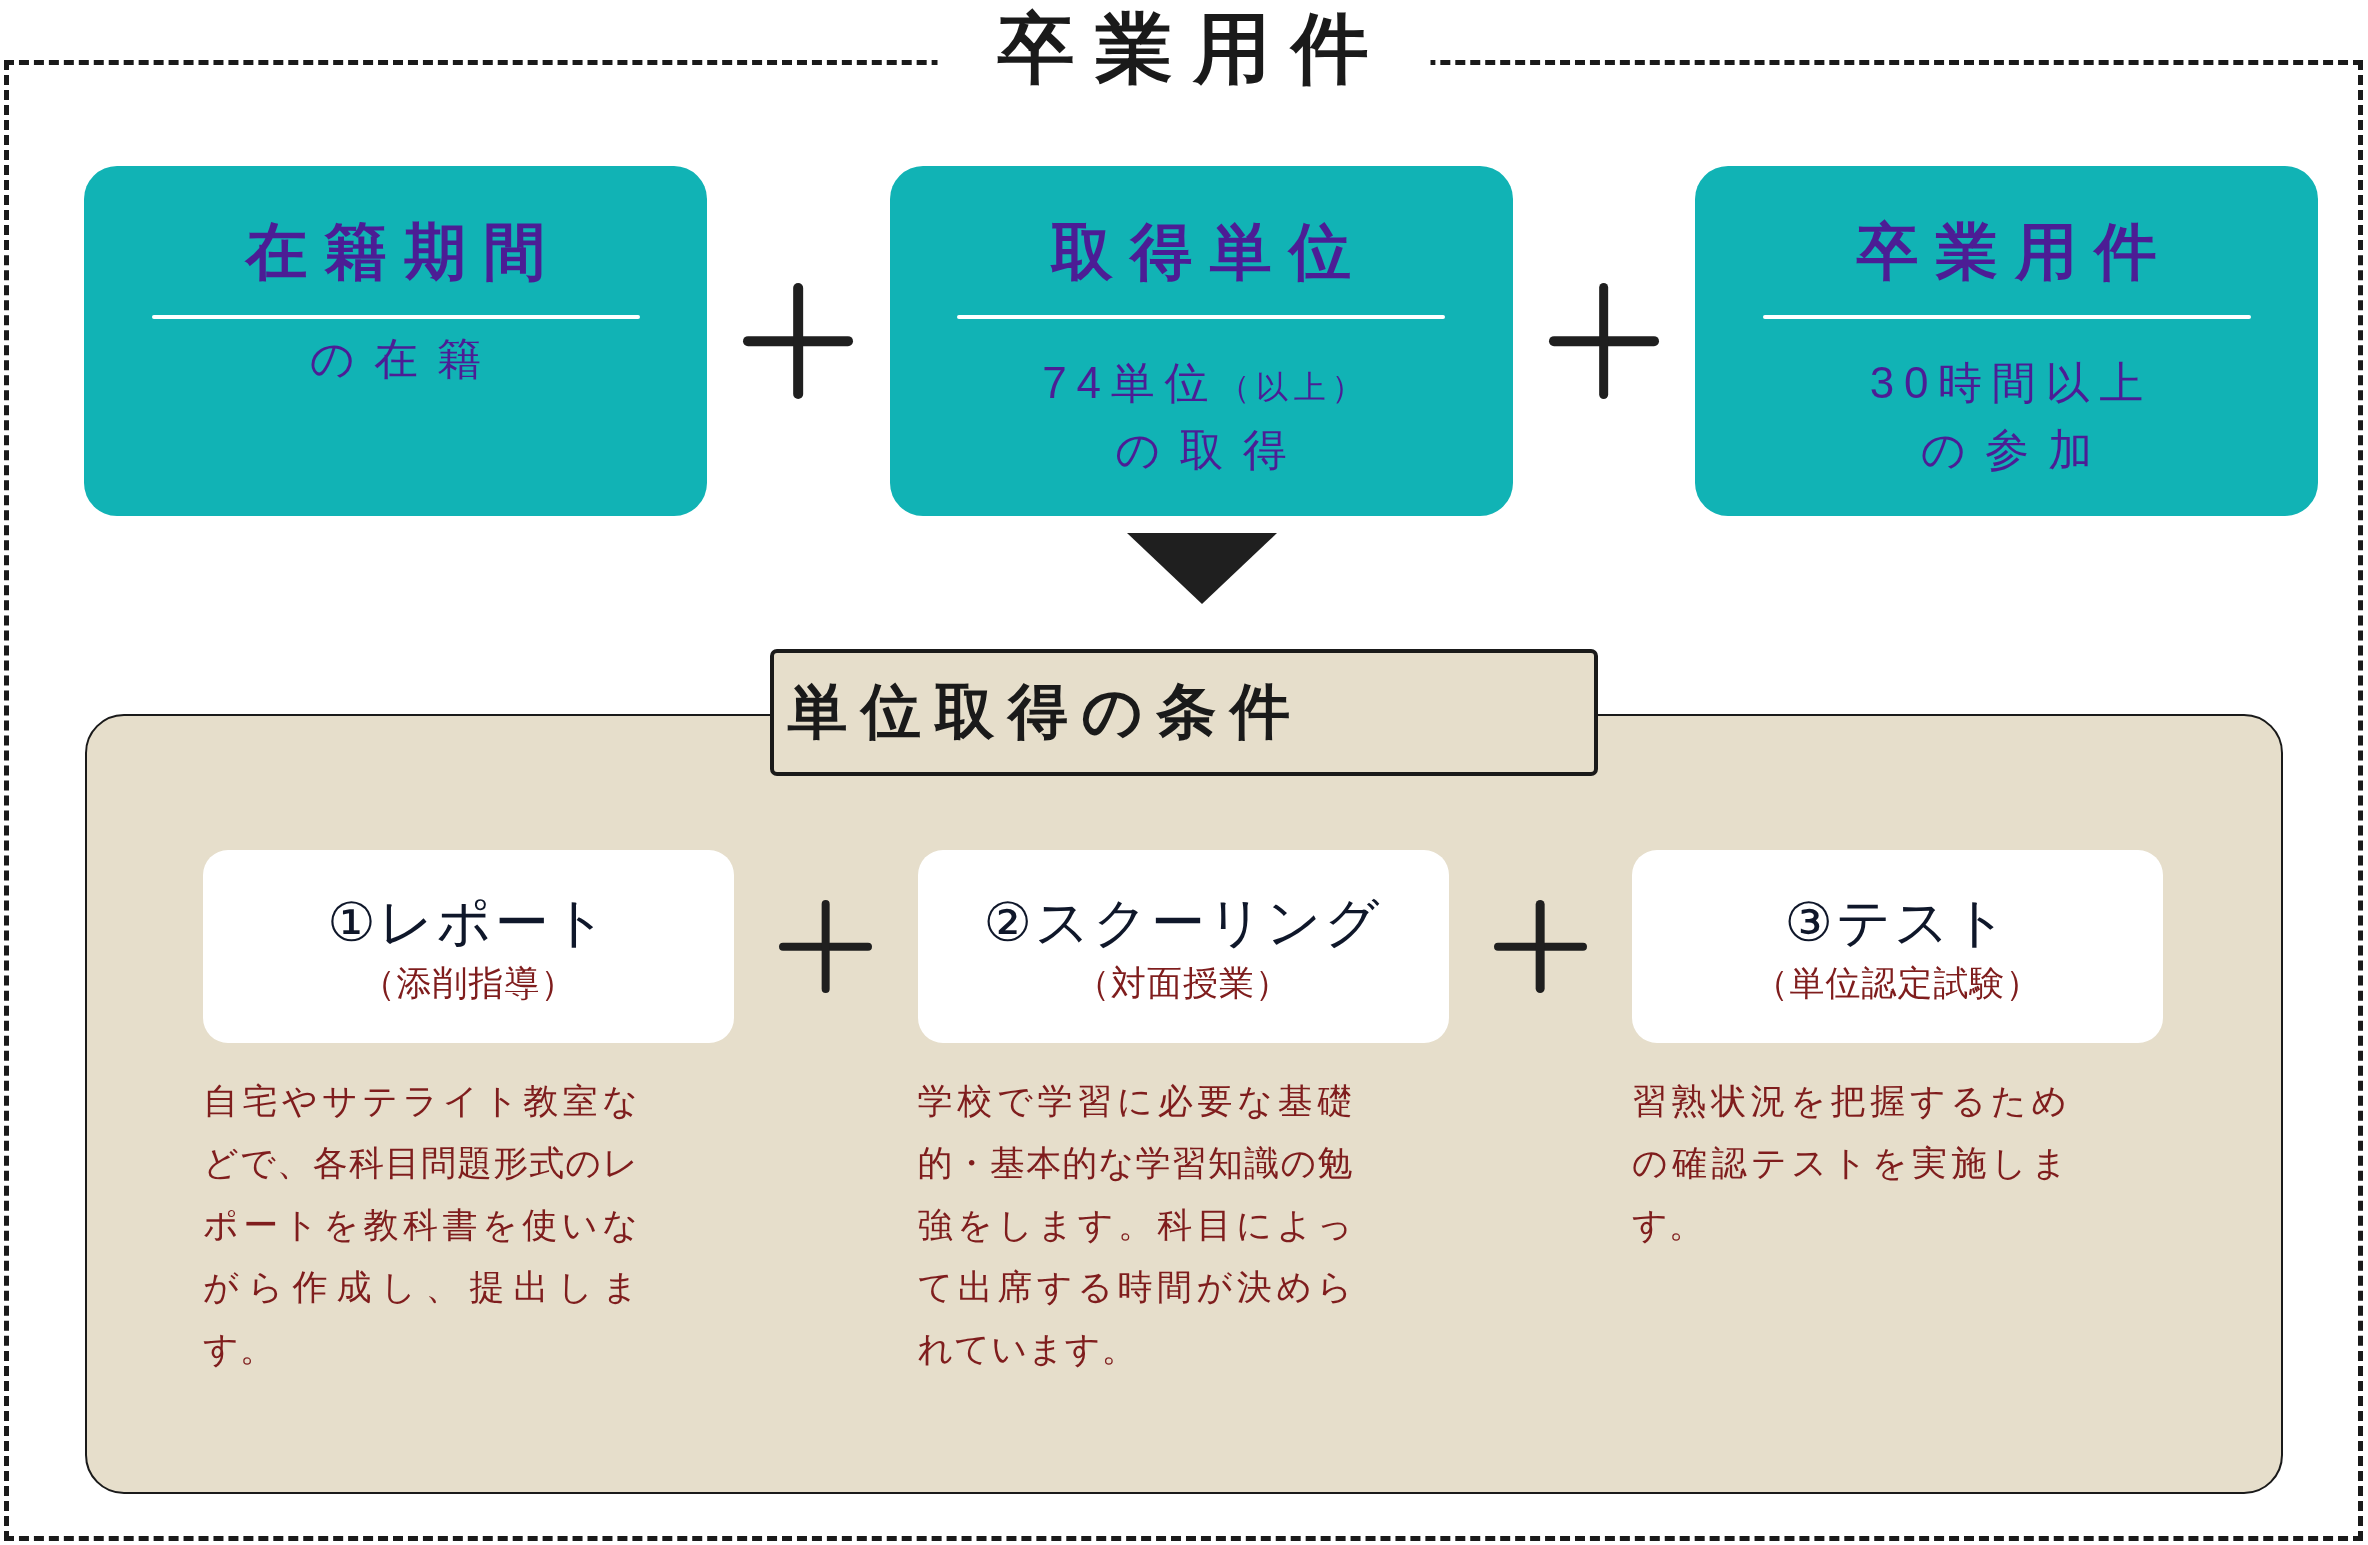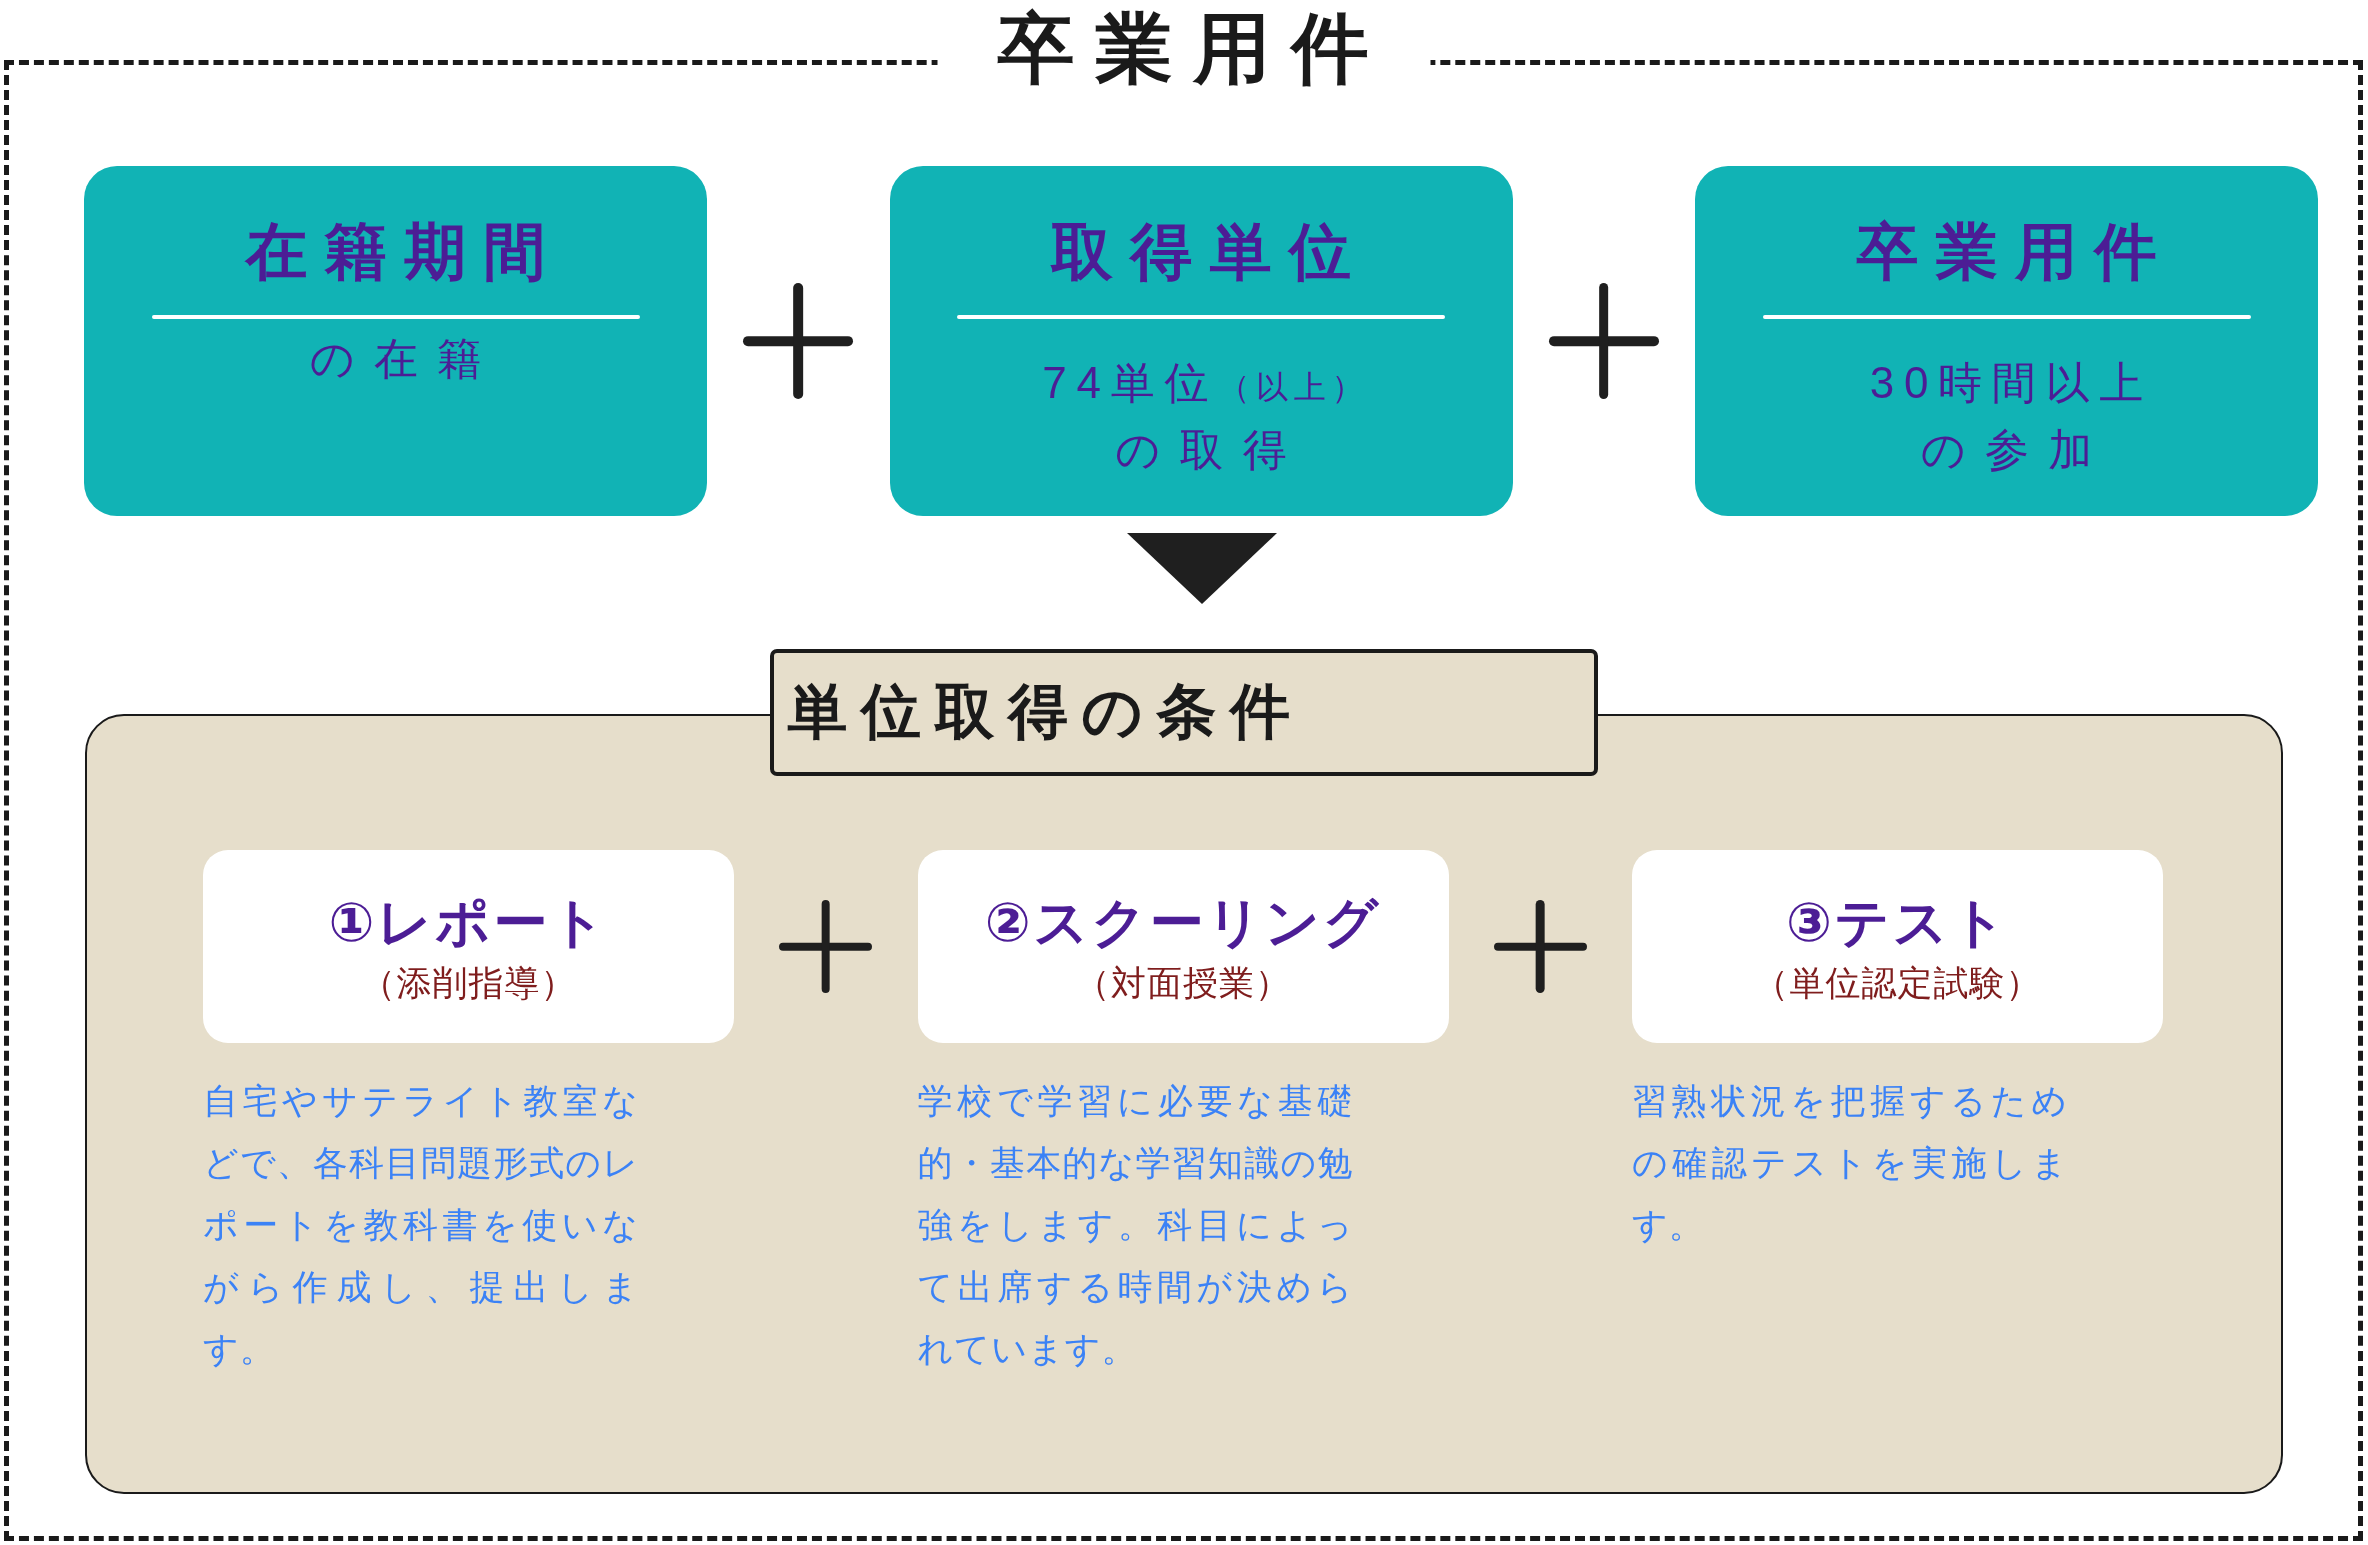--- a/index.html
+++ b/index.html
@@ -180,24 +180,24 @@
     flex-direction: column;
     justify-content: center;
     align-items: center;
     text-align: center;
     padding-top: 5.8px;
     box-sizing: border-box;
   }
   .cond-title {
     margin: 0;
     font-size: 54px;
-    font-weight: 700;
+    font-weight: 400;
     letter-spacing: 2.9px;
     line-height: 60px;
-    color: #4c1d95;
+    color: #0f172a;
   }
   .cond-subtitle {
     margin: 7.7px 0 0 0;
     font-size: 35px;
     font-weight: 400;
     letter-spacing: 1px;
     color: #7f1d1d;
   }
 
   
@@ -211,21 +211,21 @@
     z-index: 3;
   }
   .desc-col { width: 531px; }
   .desc-col p {
     margin: 0;
     width: 436px;
     font-size: 35px;
     font-weight: 400;
     letter-spacing: 1px;
     line-height: 62px;
-    color: #3b82f6;
+    color: #7f1d1d;
     text-align: justify;
     text-align-last: left;
   }
 </style>
 </head>
 <body>
 
 <div class="canvas">
 
   <div class="frame"></div>

